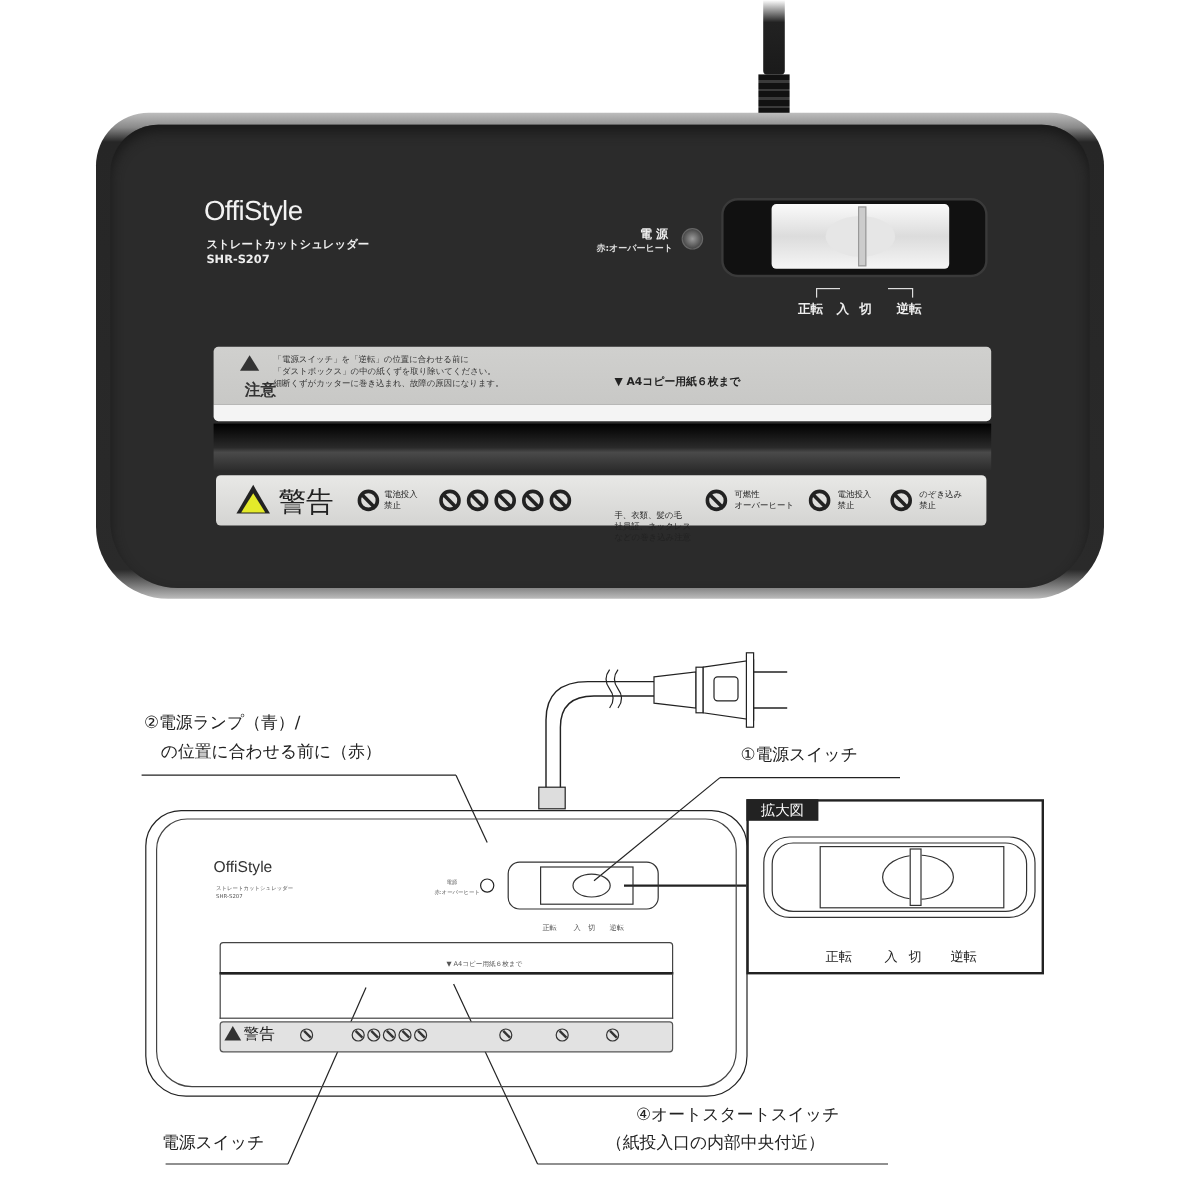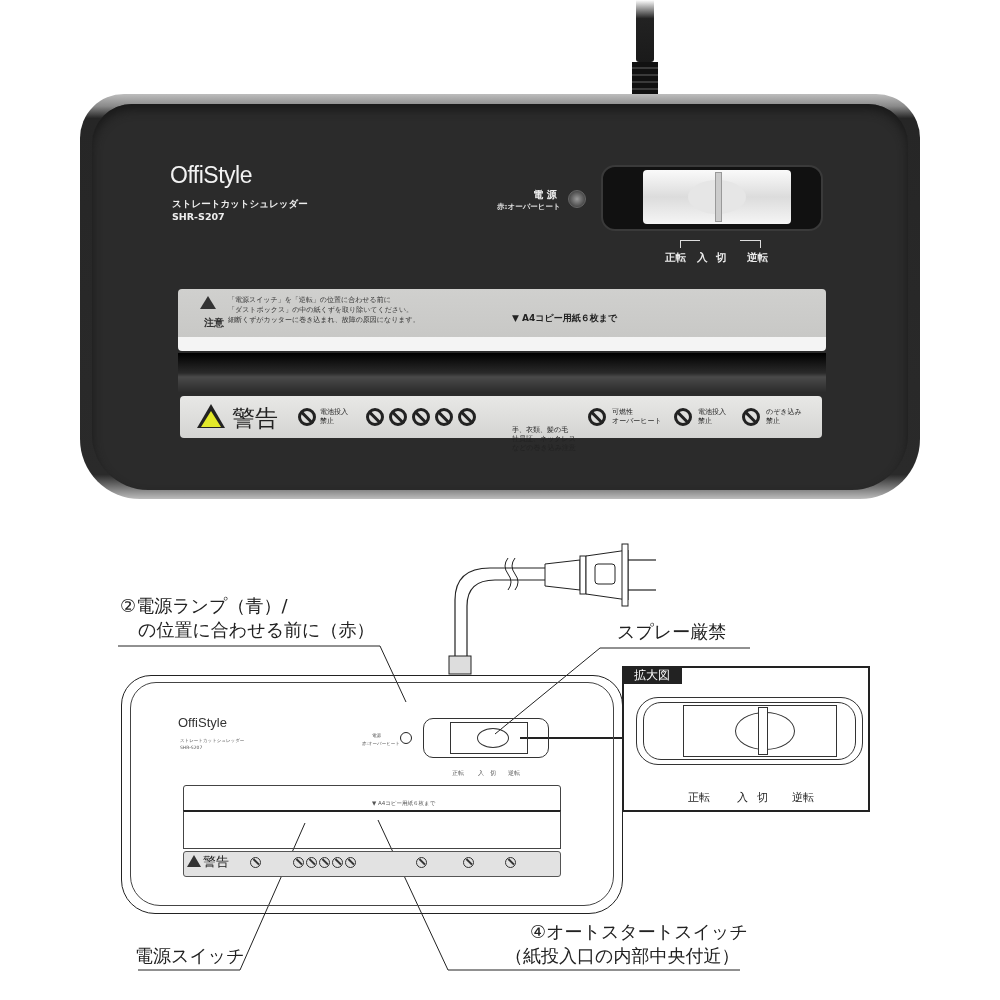--- a/index.html
+++ b/index.html
@@ -19,32 +19,32 @@
   .switch-well{left:601px;top:165px;width:218px;height:62px;border-radius:14px;background:#111;border:2px solid #3a3a3a;}
   .switch-key{left:643px;top:170px;width:148px;height:54px;background:linear-gradient(#fafafa,#dcdcdc 50%,#f5f5f5);border-radius:4px;}
   .switch-oval{left:688px;top:180px;width:58px;height:34px;border-radius:50%;background:#e6e6e6;}
   .switch-bar{left:715px;top:172px;width:5px;height:48px;background:#ccc;border:1px solid #999;}
   .pos-label{top:251px;color:#eee;font-size:10.5px;font-weight:bold;}
   .pos-line{background:#ddd;}
   .caution-band{left:178px;top:289px;width:648px;height:48px;background:linear-gradient(#d0d0ce,#c8c8c6);border-radius:4px 4px 0 0;}
   .caution-white{left:178px;top:337px;width:648px;height:14px;background:#f4f4f4;border-radius:0 0 4px 4px;}
   .caution-text{left:228px;top:295px;font-size:7px;line-height:10px;color:#333;white-space:pre;}
   .caution-tri{left:200px;top:296px;width:0;height:0;border-left:8px solid transparent;border-right:8px solid transparent;border-bottom:13px solid #333;}
-  .caution-word{left:204px;top:316px;font-size:10px;color:#333;font-weight:bold;}
+  .caution-word{left:204px;top:316px;font-size:13px;color:#333;font-weight:bold;}
   .a4-text{left:512px;top:312px;font-size:9px;color:#222;font-weight:bold;}
   .slot-shadow{left:178px;top:353px;width:648px;height:40px;background:linear-gradient(#000,#2a2a2a 50%,#4a4a4a 60%,#2a2a2a);}
   .warn-band{left:180px;top:396px;width:642px;height:42px;background:linear-gradient(#e8e8e6,#d4d4d2);border-radius:4px;}
   .warn-tri{left:197px;top:404px;width:0;height:0;border-left:14px solid transparent;border-right:14px solid transparent;border-bottom:24px solid #222;}
   .warn-tri-in{left:201px;top:411px;width:0;height:0;border-left:10px solid transparent;border-right:10px solid transparent;border-bottom:16px solid #e3e92a;}
   .warn-word{left:232px;top:403px;font-size:23px;color:#222;}
   .nosym{width:18px;height:18px;border:3px solid #222;border-radius:50%;position:absolute;box-sizing:border-box;}
   .nosym::after{content:"";position:absolute;left:50%;top:-1px;width:2.5px;height:16px;background:#222;transform:translateX(-50%) rotate(-45deg);}
   .warn-small{font-size:7px;line-height:9px;color:#222;white-space:pre;position:absolute;}
   
-  .lbl{font-size:18px;color:#222;font-family:"DejaVu Sans",sans-serif;white-space:pre;}
+  .lbl{font-size:14px;color:#222;font-family:"DejaVu Sans",sans-serif;white-space:pre;}
   .d-outer{left:121px;top:675px;width:500px;height:237px;border:1.5px solid #222;border-radius:30px 30px 34px 34px;}
   .d-inner{left:130px;top:682px;width:482px;height:222px;border:1px solid #444;border-radius:26px 26px 30px 30px;}
   .d-brand{left:178px;top:715px;font-size:13px;color:#333;font-family:"Liberation Sans",sans-serif;}
   .d-tiny{font-size:4.5px;color:#555;position:absolute;white-space:pre;}
   .d-caution{left:183px;top:785px;width:376px;height:25px;border:1px solid #444;border-radius:3px 3px 0 0;}
   .d-slot{left:183px;top:810px;width:376px;height:36px;border:1px solid #444;border-top:2px solid #222;}
   .d-warn{left:183px;top:851px;width:376px;height:24px;border:1px solid #555;background:#e2e2e2;border-radius:3px;}
   .d-nosym{width:11px;height:11px;border:1.5px solid #333;border-radius:50%;position:absolute;box-sizing:border-box;}
   .d-nosym::after{content:"";position:absolute;left:50%;top:0;width:1.5px;height:8px;background:#333;transform:translateX(-50%) rotate(-45deg);}
   .zoom-box{left:622px;top:666px;width:244px;height:142px;border:2px solid #222;}
@@ -149,21 +149,21 @@
 
   <line x1="138" y1="430" x2="240" y2="430" stroke="#222"></line>
   <line x1="240" y1="430" x2="305" y2="283" stroke="#222"></line>
 
   <line x1="448" y1="430" x2="740" y2="430" stroke="#222"></line>
   <line x1="448" y1="430" x2="378" y2="280" stroke="#222"></line>
 </svg>
 
 <div class="abs lbl" style="left:120px;top:594px;">②電源ランプ（青）/</div>
 <div class="abs lbl" style="left:120px;top:618px;">　の位置に合わせる前に（赤）</div>
-<div class="abs lbl" style="left:617px;top:620px;">スプレー厳禁</div>
+<div class="abs lbl" style="left:617px;top:620px;">①電源スイッチ</div>
 
 <div class="abs d-outer"></div>
 <div class="abs d-inner"></div>
 <div class="abs d-brand">OffiStyle</div>
 <div class="d-tiny" style="left:180px;top:738px;">ストレートカットシュレッダー</div>
 <div class="d-tiny" style="left:180px;top:745px;">SHR-S207</div>
 <div class="d-tiny" style="left:372px;top:733px;">電源</div>
 <div class="d-tiny" style="left:362px;top:741px;">赤:オーバーヒート</div>
 <div class="abs" style="left:400px;top:732px;width:10px;height:10px;border:1.5px solid #222;border-radius:50%;"></div>
 <div class="abs" style="left:423px;top:718px;width:124px;height:38px;border:1px solid #333;border-radius:10px;"></div>

